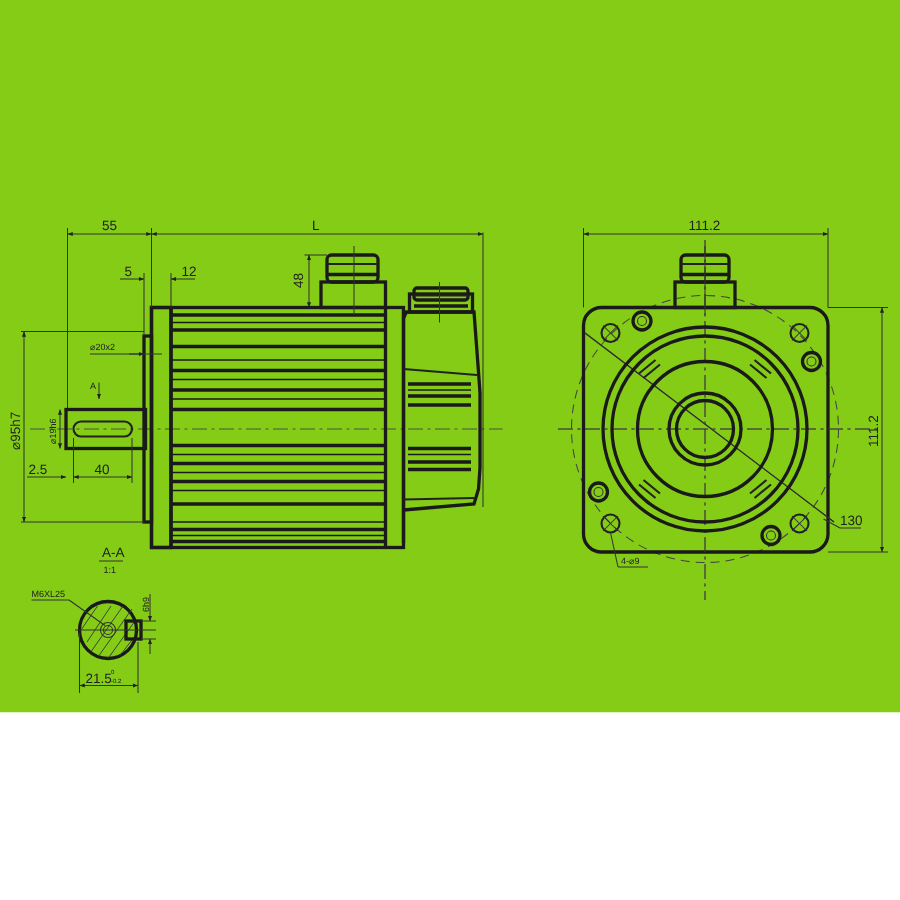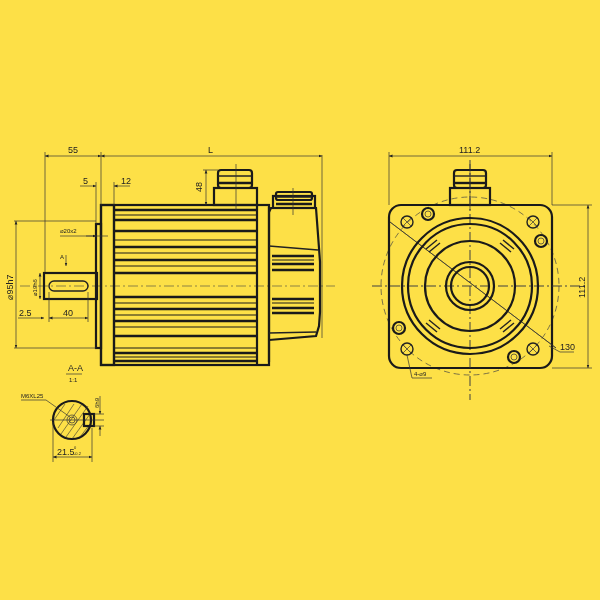--- a/index.html
+++ b/index.html
@@ -1,16 +1,16 @@
 <!DOCTYPE html>
 <html><head>
 <meta charset="utf-8">
 <style>
   html, body { margin: 0; padding: 0; background: #ffffff; }
-  #canvas { position: relative; width: 600px; height: 600px; background: #fde047; overflow: hidden; }
+  #canvas { position: relative; width: 600px; height: 475px; background: #84cc16; overflow: hidden; }
   svg { position: absolute; left: 0; top: 0; }
   .thk { stroke: #1a1a1a; stroke-width: 2.2; fill: none; }
   .med { stroke: #222; stroke-width: 1.4; fill: none; }
   .thin { stroke: #333; stroke-width: 0.7; fill: none; }
   .cl { stroke: #444; stroke-width: 0.6; fill: none; stroke-dasharray: 10 3 2 3; }
   .dash { stroke: #444; stroke-width: 0.7; fill: none; stroke-dasharray: 6 4; }
   .fin { stroke: #1a1a1a; stroke-width: 2.4; }
   .finl { stroke: #1a1a1a; stroke-width: 1; }
   .hatch { stroke: #333; stroke-width: 0.6; }
   .lbl { font-family: "Liberation Sans", sans-serif; font-size: 9px; fill: #222; }

